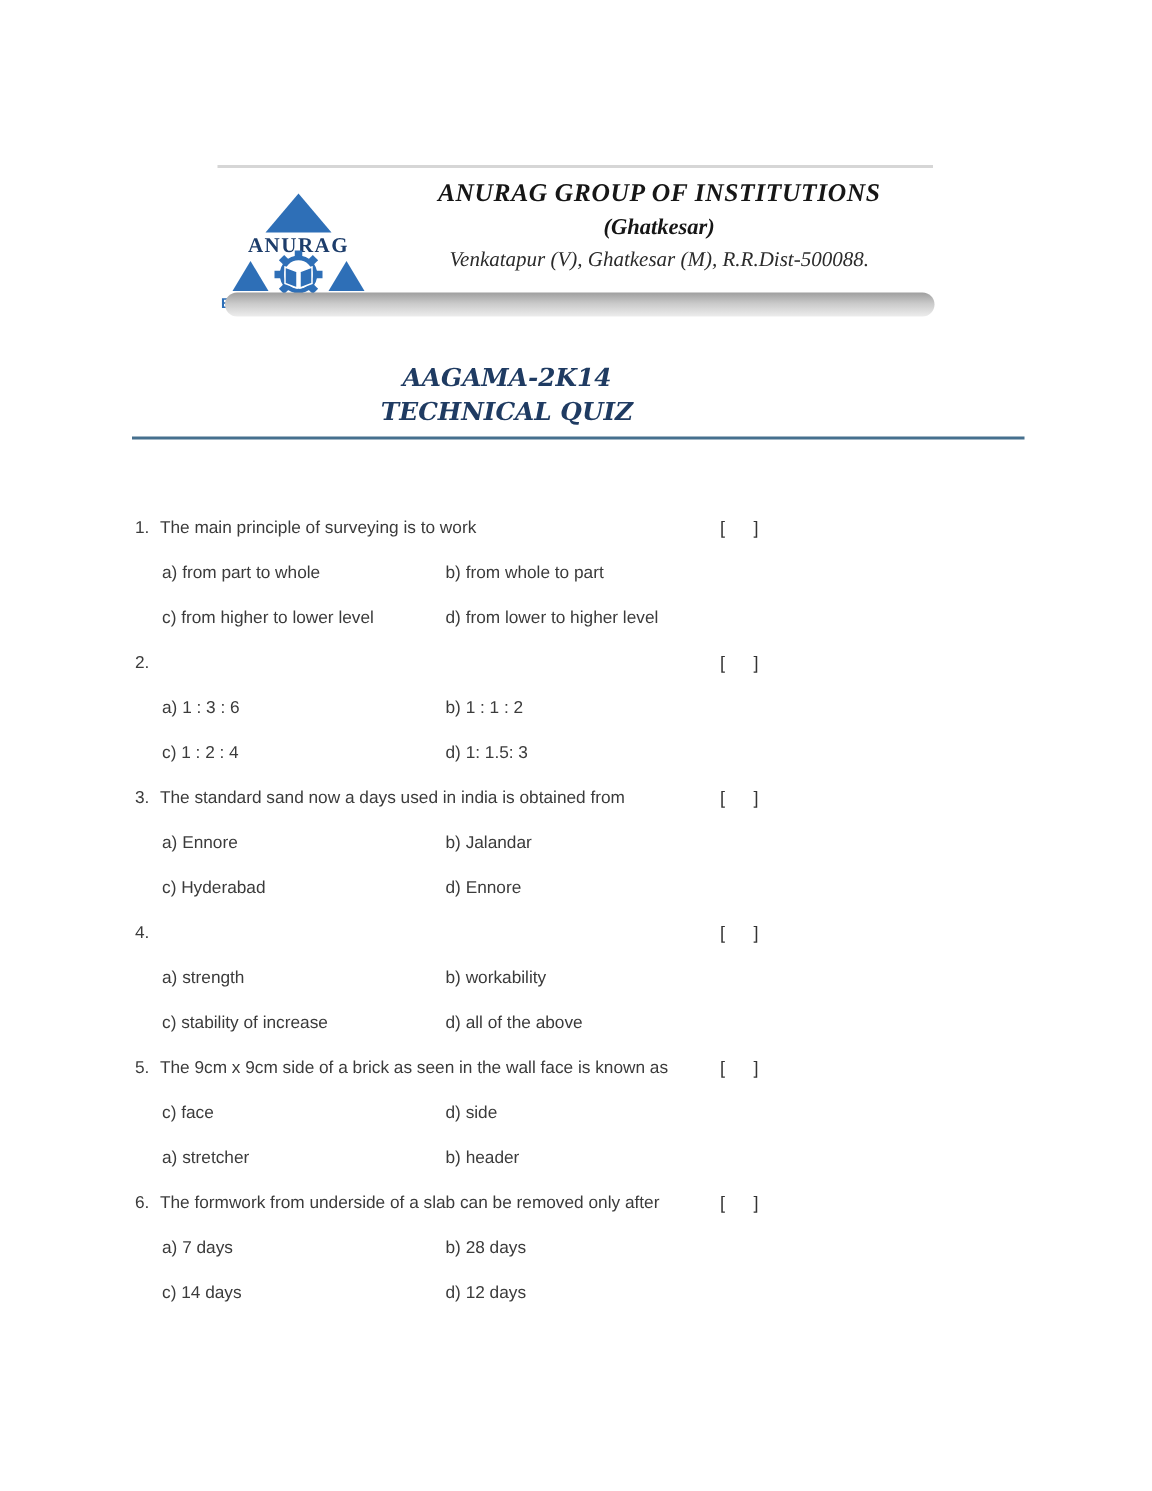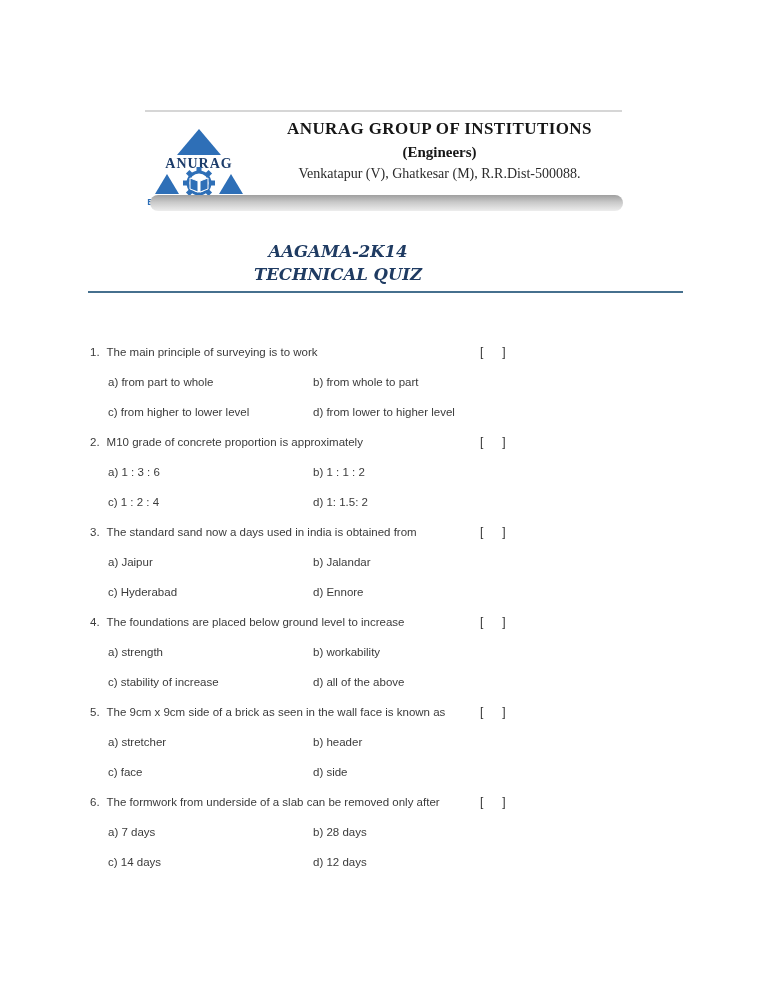--- a/index.html
+++ b/index.html
@@ -22,21 +22,21 @@
   }
   .banner-shadow {
     position: absolute; left: 150px; top: 195px;
     width: 473px; height: 16px;
     border-radius: 8px;
     background: linear-gradient(to bottom, #9f9f9f 0%, #c9c9c9 45%, #ededed 100%);
   }
   .logo-wrap { width: 112px; padding-top: 16px; flex: 0 0 auto; }
   .inst-block {
     flex: 1 1 auto; text-align: center; padding-top: 7px;
-    font-family: "Liberation Serif", serif; color: #161616;
+    font-family: "Liberation Serif", serif; color: #161616; font-style: italic;
   }
   .inst-line1 { font-size: 17px; font-weight: bold; letter-spacing: 0.4px; }
   .inst-line2 { font-size: 15px; font-weight: bold; margin-top: 5px; }
   .inst-line3 { font-size: 14px; margin-top: 5px; color: #2b2b2b; }
 
   
   .title-block {
     position: absolute; left: 0; top: 240px; width: 676px;
     text-align: center;
     font-family: "DejaVu Serif", serif;
@@ -61,21 +61,21 @@
   }
   .q-num { margin-right: 7px; }
   .bracket {
     position: absolute; left: 390px; top: 0;
     height: 30px; display: flex; align-items: center;
     font-size: 12px; color: #333333;
   }
   .bracket-gap { display: inline-block; width: 19px; }
   .opt-row { height: 30px; display: flex; align-items: center; margin-left: 18px; }
   .opt-col1 { width: 189px; flex: 0 0 auto; }
-  .opt-col2 { flex: 1 1 auto; margin-left: 16px; }
+  .opt-col2 { flex: 1 1 auto; }
 </style>
 </head>
 <body>
 
 <div class="banner">
   <div class="logo-wrap">
     <svg width="108" height="80" viewBox="0 0 108 80">
 
       <polygon points="54,1 76,27 32,27" fill="#2e6fb7"></polygon>
 
@@ -101,21 +101,21 @@
           <path d="M -9,-5 L -1,-2 L -1,9 L -9,6 Z" fill="#2e6fb7" stroke="#ffffff" stroke-width="1"></path>
           <path d="M 9,-5 L 1,-2 L 1,9 L 9,6 Z" fill="#2e6fb7" stroke="#ffffff" stroke-width="1"></path>
         </g>
       </g>
 
       <text x="54" y="77" text-anchor="middle" font-family="Liberation Sans, sans-serif" font-size="9.5" font-weight="bold" fill="#2e6fb7">Engineering Engineers</text>
     </svg>
   </div>
   <div class="inst-block">
     <div class="inst-line1">ANURAG GROUP OF INSTITUTIONS</div>
-    <div class="inst-line2">(Engineers)</div>
+    <div class="inst-line2">(Ghatkesar)</div>
     <div class="inst-line3">Venkatapur (V), Ghatkesar (M), R.R.Dist-500088.</div>
   </div>
 </div>
 <div class="banner-shadow"></div>
 
 <div class="title-block">
   <div>AAGAMA-2K14</div>
   <div>TECHNICAL QUIZ</div>
 </div>
 <div class="title-rule"></div>
@@ -138,61 +138,59 @@
     </div>
     <div class="opt-row">
       <span class="opt-col1">c) from higher to lower level</span>
       <span class="opt-col2">d) from lower to higher level</span>
     </div>
   </div>
 
   <div>
     <div class="q-line">
       <span class="q-num">2.</span>
-      <span class="q-text">M10 grade of concrete proportion is approximately</span>
       <span class="bracket">
           <span>[</span>
           <span class="bracket-gap"></span>
           <span>]</span>
         </span>
     </div>
     <div class="opt-row">
       <span class="opt-col1">a) 1 : 3 : 6</span>
       <span class="opt-col2">b) 1 : 1 : 2</span>
     </div>
     <div class="opt-row">
       <span class="opt-col1">c) 1 : 2 : 4</span>
-      <span class="opt-col2">d) 1: 1.5: 2</span>
+      <span class="opt-col2">d) 1: 1.5: 3</span>
     </div>
   </div>
 
   <div>
     <div class="q-line">
       <span class="q-num">3.</span>
       <span class="q-text">The standard sand now a days used in india is obtained from</span>
       <span class="bracket">
           <span>[</span>
           <span class="bracket-gap"></span>
           <span>]</span>
         </span>
     </div>
     <div class="opt-row">
-      <span class="opt-col1">a) Jaipur</span>
+      <span class="opt-col1">a) Ennore</span>
       <span class="opt-col2">b) Jalandar</span>
     </div>
     <div class="opt-row">
       <span class="opt-col1">c) Hyderabad</span>
       <span class="opt-col2">d) Ennore</span>
     </div>
   </div>
 
   <div>
     <div class="q-line">
       <span class="q-num">4.</span>
-      <span class="q-text">The foundations are placed below ground level to increase</span>
       <span class="bracket">
           <span>[</span>
           <span class="bracket-gap"></span>
           <span>]</span>
         </span>
     </div>
     <div class="opt-row">
       <span class="opt-col1">a) strength</span>
       <span class="opt-col2">b) workability</span>
     </div>
@@ -206,27 +204,27 @@
     <div class="q-line">
       <span class="q-num">5.</span>
       <span class="q-text">The 9cm x 9cm side of a brick as seen in the wall face is known as</span>
       <span class="bracket">
           <span>[</span>
           <span class="bracket-gap"></span>
           <span>]</span>
         </span>
     </div>
     <div class="opt-row">
+      <span class="opt-col1">c) face</span>
+      <span class="opt-col2">d) side</span>
+    </div>
+    <div class="opt-row">
       <span class="opt-col1">a) stretcher</span>
       <span class="opt-col2">b) header</span>
     </div>
-    <div class="opt-row">
-      <span class="opt-col1">c) face</span>
-      <span class="opt-col2">d) side</span>
-    </div>
   </div>
 
   <div>
     <div class="q-line">
       <span class="q-num">6.</span>
       <span class="q-text">The formwork from underside of a slab can be removed only after</span>
       <span class="bracket">
           <span>[</span>
           <span class="bracket-gap"></span>
           <span>]</span>

